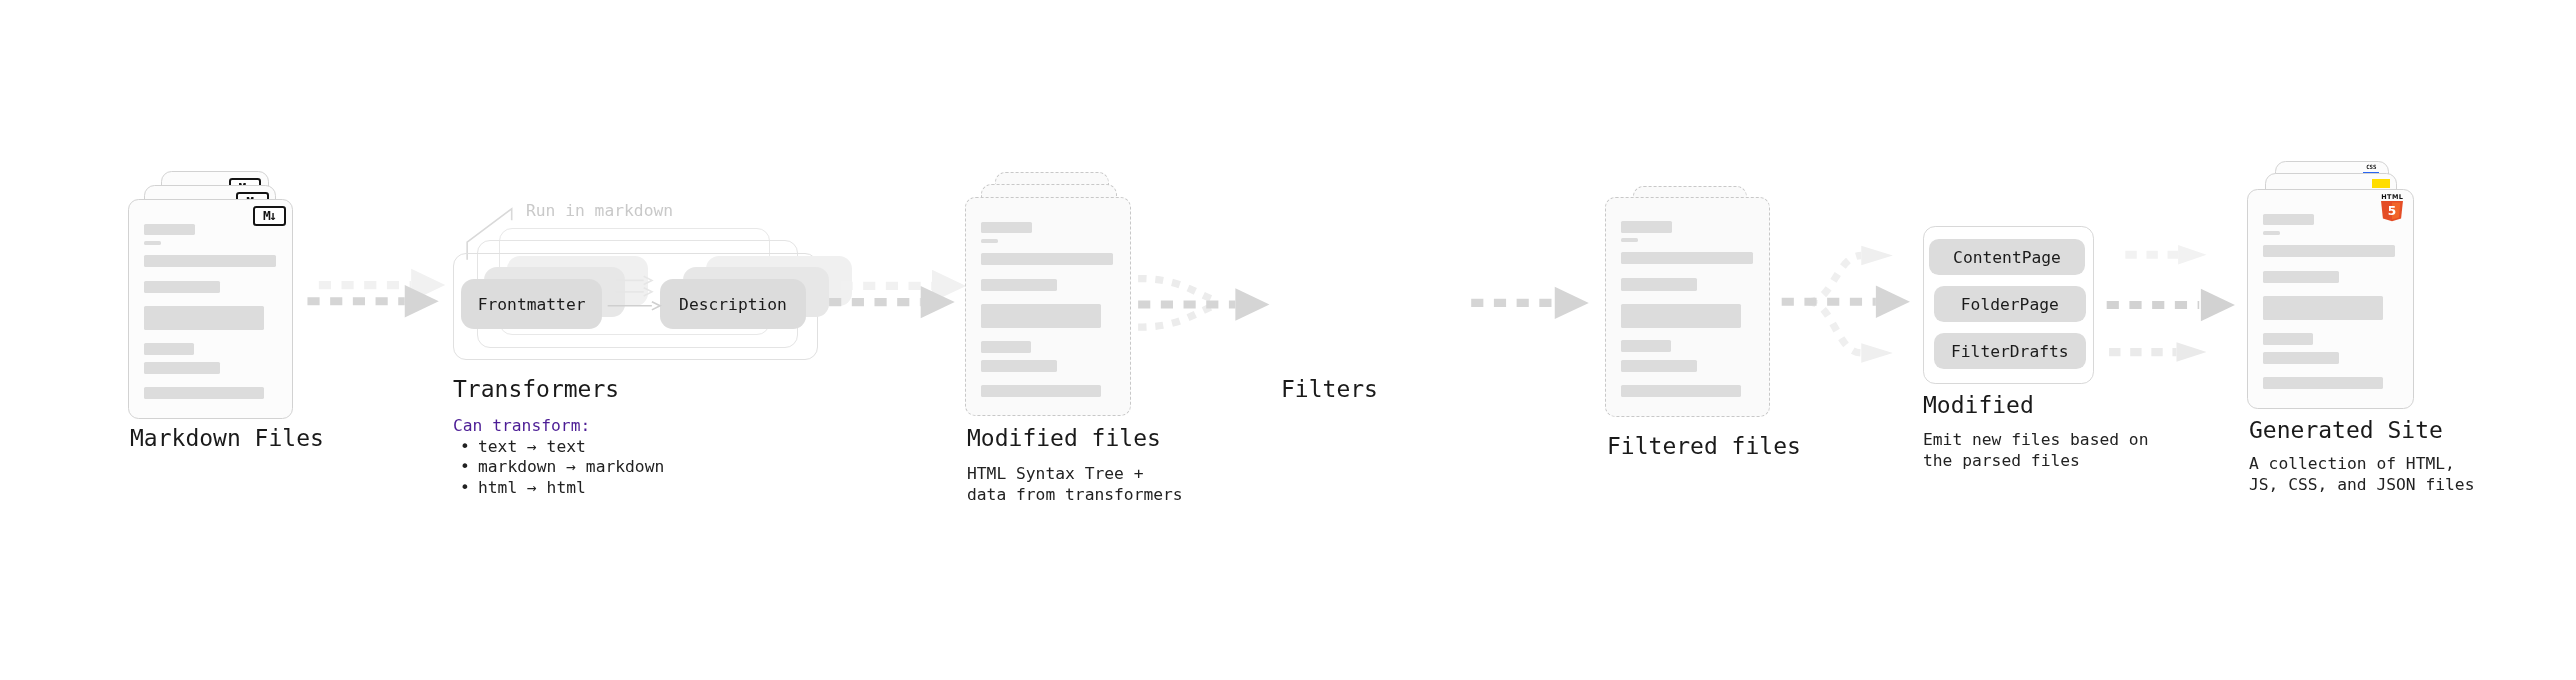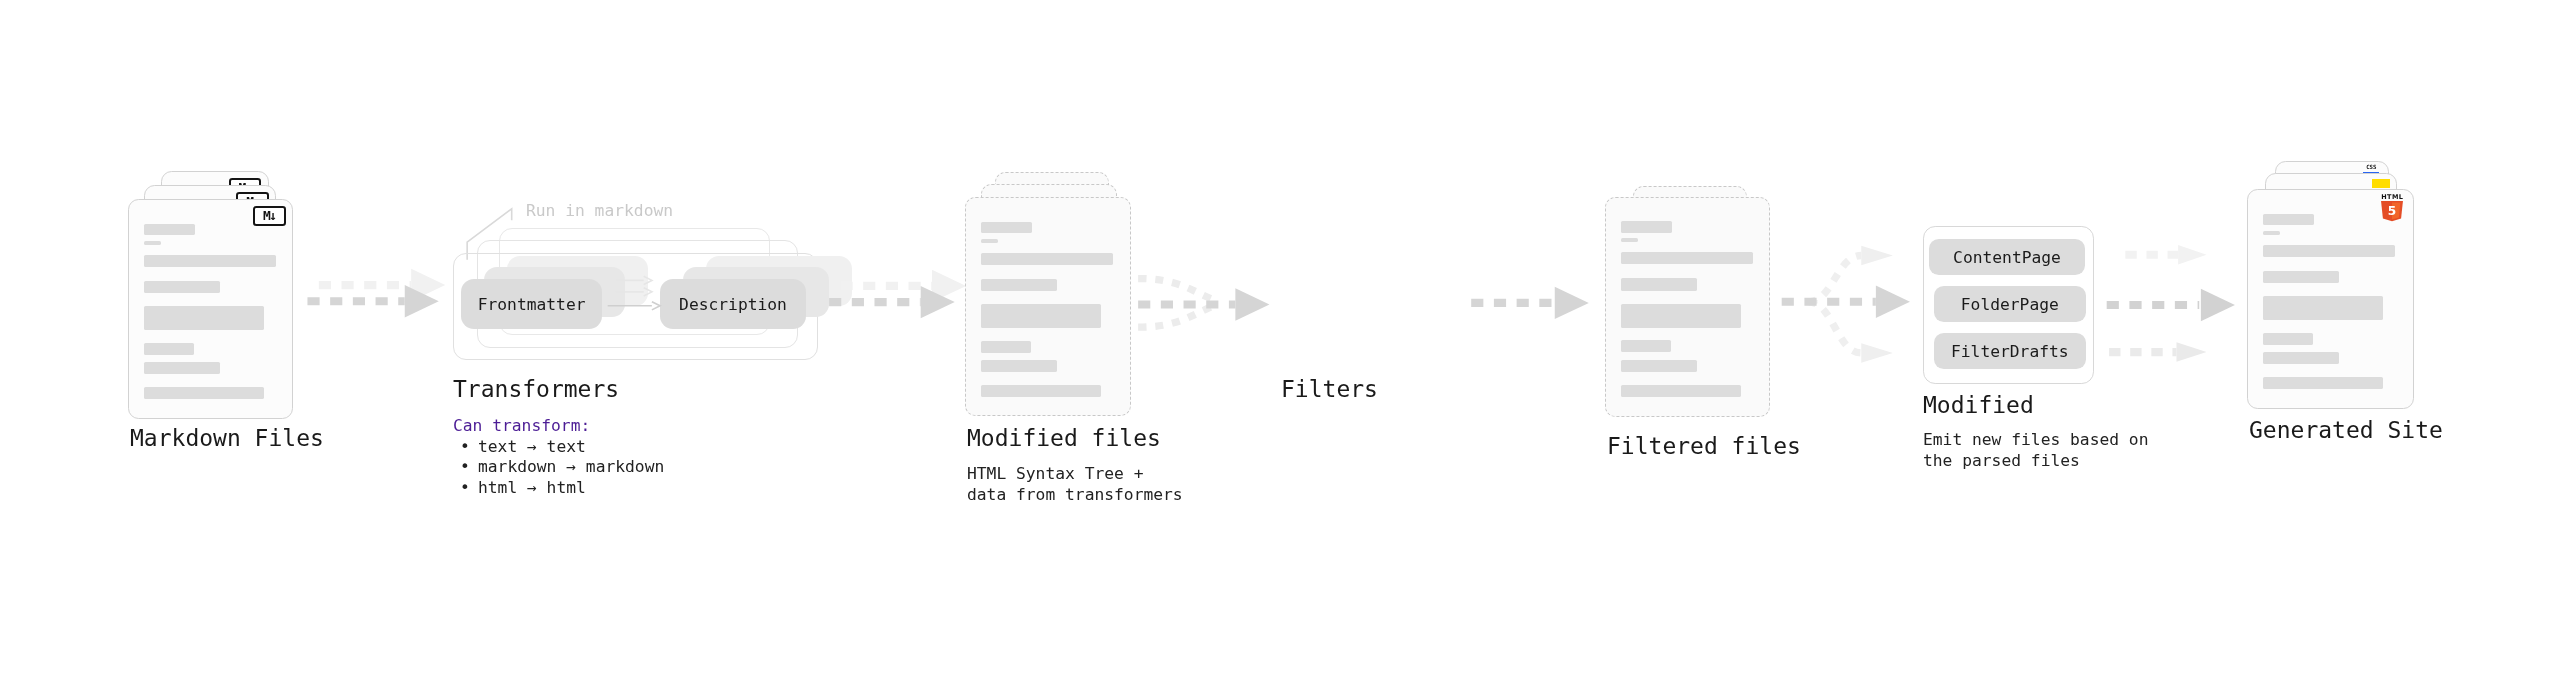--- a/index.html
+++ b/index.html
@@ -240,15 +240,17 @@
         <div class="bar b3"></div>
         <div class="bar b4"></div>
         <div class="bar b5"></div>
         <div class="bar b6"></div>
         <div class="bar b7"></div>
         <div class="bar b8"></div>
       </div>
     </div>
   </div>
   <div class="heading" style="left:2249px;top:419px;">Generated Site</div>
+  <div class="desc" style="left:2249px;top:453px;">A collection of HTML,
+JS, CSS, and JSON files</div>
 
 </div>
 
 
 </body></html>

